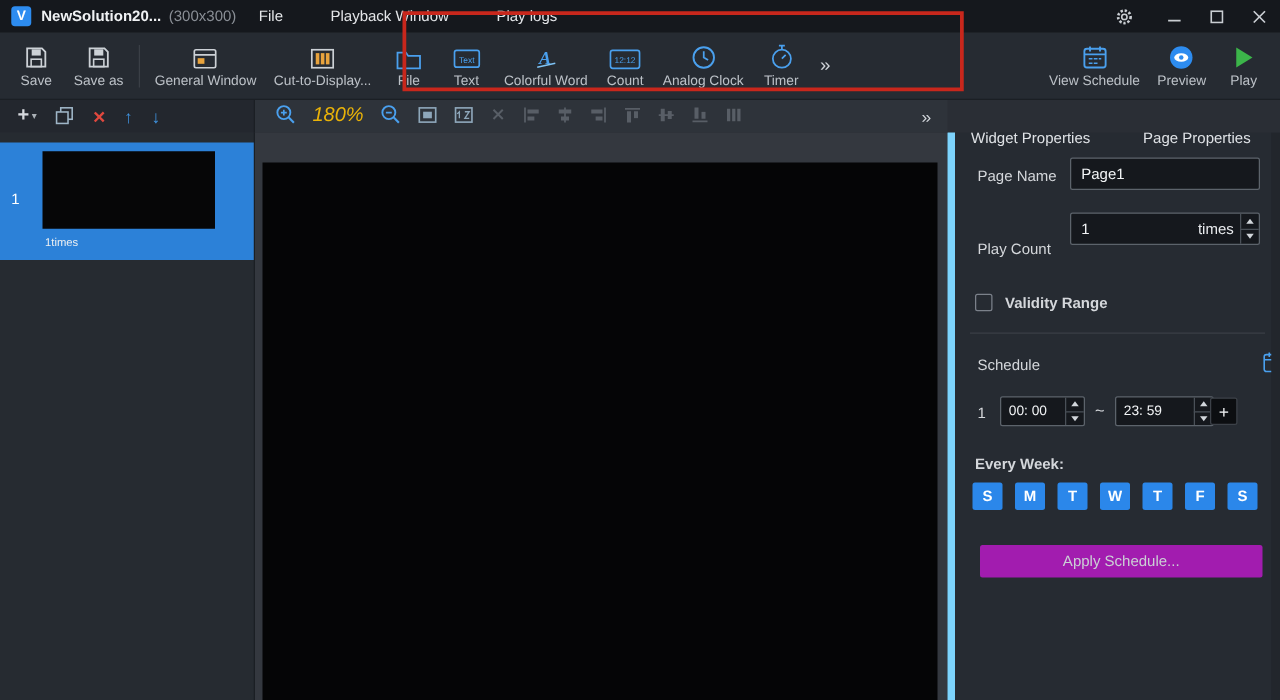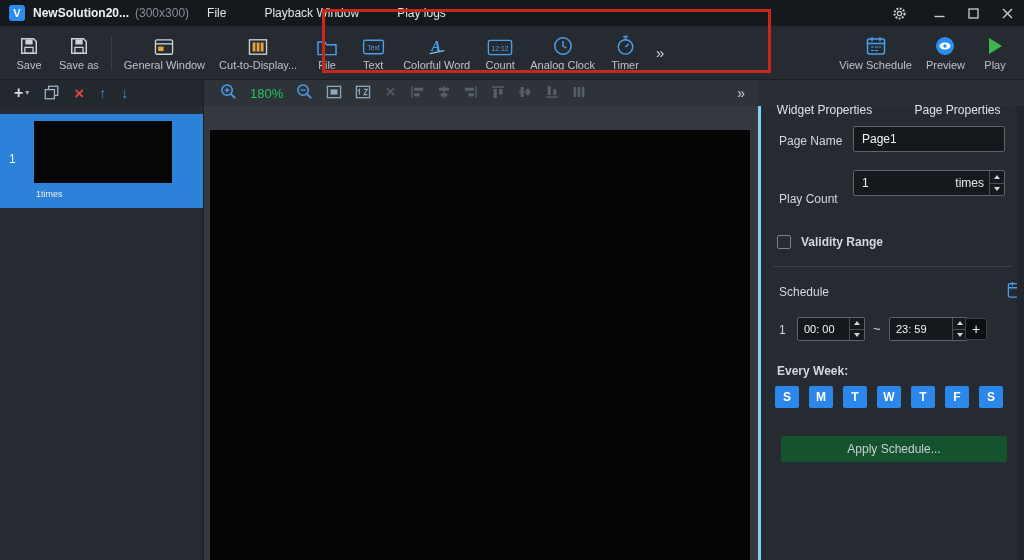--- a/index.html
+++ b/index.html
@@ -28,54 +28,54 @@
 
   
   .editbar { position:absolute; left:0; top:80px; width:100%; height:26px; display:flex; z-index:3; }
   .pagebar { width:204px; flex:none; background:#23272e; border-right:1px solid #1b1f24; display:flex; align-items:center; gap:15px; padding-left:14px; }
   .pb-btn { display:flex; align-items:center; justify-content:center; color:#d6d9de; font-size:14px; line-height:1; }
   .pb-plus { font-size:16px; font-weight:bold; }
   .pb-caret { font-size:8px; margin-left:2px; color:#aab0b6; }
   .pb-del { color:#e0483e; font-weight:bold; font-size:17px; }
   .pb-arrow { color:#3f93e0; font-weight:bold; font-size:14px; }
   .canvasbar { width:554px; flex:none; background:#2e333a; display:flex; align-items:center; gap:13px; padding:0 14px 0 16px; }
-  .cb-zoom { color:#22c55e; font-size:13px; }
+  .cb-zoom { color:#eab308; font-size:16px;font-style:italic; }
   .cb-more { margin-left:auto; color:#cfd3d8; font-size:14px; letter-spacing:-1px; }
   .tabs { flex:1; display:flex; }
   .tab { flex:1; display:flex; align-items:center; justify-content:center; font-size:12px; color:#dfe2e6; background:#1b2026;margin-top:30px; }
   .tab.active { background:#0369a1; }
 
   
   .sidebar { position:absolute; left:0; top:106px; width:204px; bottom:0; background:#262b31; border-right:1px solid #1b1f24; }
   .page-item { position:relative; margin-top:8px; width:100%; height:94px; background:#2c81d8; }
   .page-index { position:absolute; left:9px; top:38px; color:#fff; font-size:12px; }
   .thumb { position:absolute; left:34px; top:7px; width:138px; height:62px; background:#060607; }
   .repeat { position:absolute; left:36px; top:75px; font-size:9px; color:#eef0f2; }
 
   
   .canvas-wrap { position:absolute; left:204px; top:106px; width:554px; bottom:0; background:#34383f; }
   .canvas { position:absolute; left:6px; top:24px; width:540px; height:430px; background:#050506; }
 
   
-  .props { position:absolute; left:758px; top:106px; width:266px; bottom:0; background:#262b32; overflow:hidden; border-left:3px solid #7dd3fc; }
+  .props { position:absolute; left:758px; top:106px; width:266px; bottom:0; background:#262b32; overflow:hidden; border-left:6px solid #7dd3fc; }
   .plabel { position:absolute; color:#d4d7db; font-size:12px; }
   .field { position:absolute; background:#15181d; border:1px solid #5c636b; border-radius:2px; height:26px; }
   .field-input { position:absolute; left:0; top:0; width:100%; height:100%; background:transparent; border:none; outline:none; color:#f2f4f6; font-size:12px; padding:0 18px 0 8px; font-family:"Liberation Sans",sans-serif; }
   .unit { position:absolute; right:20px; top:5px; color:#e8eaed; font-size:12px; }
   .stepper { position:absolute; right:0; top:0; bottom:0; width:15px; display:flex; flex-direction:column; }
   .step { flex:1; display:flex; align-items:center; justify-content:center; border-left:1px solid #4a5058; }
   .step.down { border-top:1px solid #4a5058; }
   .step.up::after { content:""; width:0; height:0; border-left:3.5px solid transparent; border-right:3.5px solid transparent; border-bottom:4.5px solid #d2d6db; }
   .step.down::after { content:""; width:0; height:0; border-left:3.5px solid transparent; border-right:3.5px solid transparent; border-top:4.5px solid #d2d6db; }
   .checkbox { position:absolute; width:14px; height:14px; border:1px solid #7b818a; background:transparent; border-radius:2px; }
   .divider { position:absolute; left:12px; right:12px; height:1px; background:#3a3f46; }
   .tilde { position:absolute; color:#d4d7db; font-size:13px; }
   .addrow-btn { position:absolute; width:22px; height:22px; background:#0c0e11; border:1px solid #3c4148; color:#f2f4f6; font-size:14px; display:flex; align-items:center; justify-content:center; border-radius:2px; }
   .day-btn { position:absolute; top:0; width:24px; height:22px; background:#2b87ea; border-radius:2px; color:#fff; font-weight:bold; font-size:12px; display:flex; align-items:center; justify-content:center; }
-  .apply-btn { position:absolute; left:20px; top:330px; width:226px; height:26px; background:#14532d; border:none; color:#cbd0d5; font-size:12px; border-radius:2px; font-family:"Liberation Sans",sans-serif; }
+  .apply-btn { position:absolute; left:20px; top:330px; width:226px; height:26px; background:#a21caf; border:none; color:#cbd0d5; font-size:12px; border-radius:2px; font-family:"Liberation Sans",sans-serif; }
   .scrollstrip { position:absolute; right:0; top:0; bottom:0; width:7px; background:#22262c; }
 
   
   .annotation { position:absolute; left:322px; top:9px; width:449px; height:64px; border:3px solid #c8271c; z-index:20; pointer-events:none; }
 </style>
 </head>
 <body>
 
 <div class="app">
 

